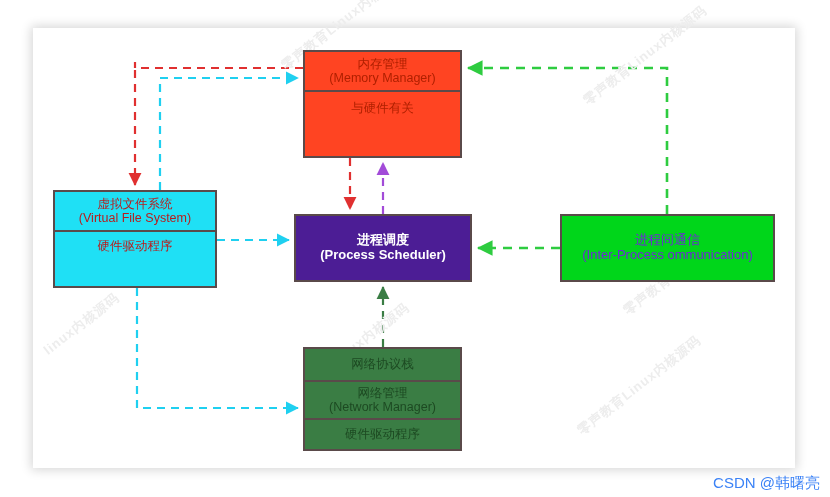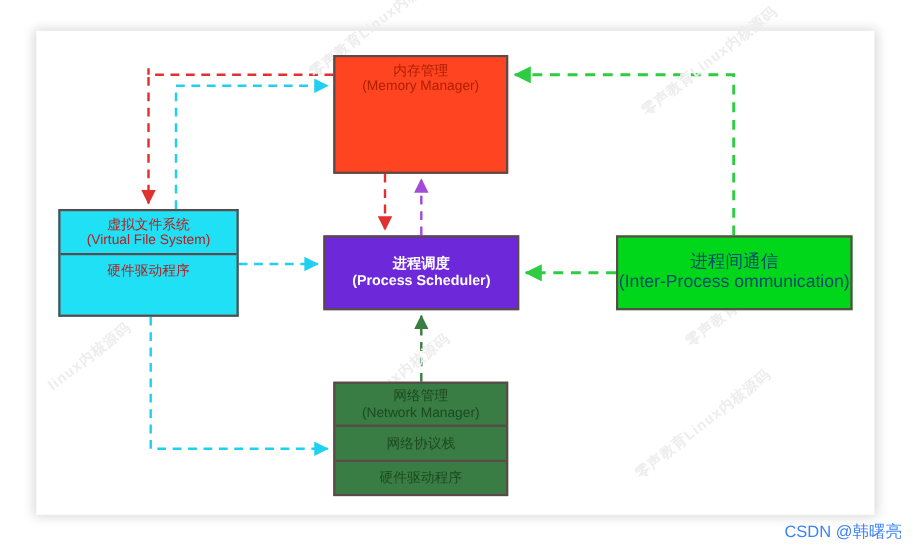--- a/index.html
+++ b/index.html
@@ -45,26 +45,26 @@
   #box-memory .r2{height:34px;}
 
   
   #box-vfs{left:53px;top:190px;width:164px;height:98px;background:#1fe0f5;}
   #box-vfs .row{color:#b91c1c;font-size:12.5px;}
   #box-vfs .r0{height:38px;}
   #box-vfs .r1{height:30px;}
   #box-vfs .r2{height:30px;}
 
   
-  #box-scheduler{left:294px;top:214px;width:178px;height:68px;background:#6d28d9;}
+  #box-scheduler{left:294px;top:214px;width:178px;height:68px;background:#4c1d95;}
   #box-scheduler .row{color:#ffffff;font-size:13px;font-weight:bold;height:100%;}
 
   
   #box-ipc{left:560px;top:214px;width:215px;height:68px;background:#00d61a;}
-  #box-ipc .row{color:#0c4a6e;font-size:16px;height:100%;}
+  #box-ipc .row{color:#6d28d9;font-size:13px;height:100%;}
 
   
   #box-network{left:303px;top:347px;width:159px;height:104px;background:#3a7d44;}
   #box-network .row{color:#1d4a22;font-size:12.5px;}
   #box-network .r0{height:38px;}
   #box-network .r1{height:32px;}
   #box-network .r2{height:32px;}
 
   .wm{
     position:absolute;
@@ -133,38 +133,39 @@
   <path d="M560,248 L478,248" fill="none" stroke="#2ecc40" stroke-width="2.6" stroke-dasharray="9,7" marker-end="url(#ah-green)"></path>
 
   <path d="M383,347 L383,287" fill="none" stroke="#3a7d44" stroke-width="2.2" stroke-dasharray="8,6" marker-end="url(#ah-dgreen)"></path>
 
   <path d="M137,288 L137,408 L298,408" fill="none" stroke="#1fd0f0" stroke-width="2.2" stroke-dasharray="8,6" marker-end="url(#ah-cyan)"></path>
 </svg>
 
 <div class="box" id="box-memory">
   <div class="row r0">内存管理
 (Memory Manager)</div>
+  <div class="row r1">与硬件有关</div>
 </div>
 
 <div class="box" id="box-vfs">
   <div class="row r0">虚拟文件系统
 (Virtual File System)</div>
   <div class="row r2">硬件驱动程序</div>
 </div>
 
 <div class="box" id="box-scheduler">
   <div class="row">进程调度
 (Process Scheduler)</div>
 </div>
 
 <div class="box" id="box-ipc">
   <div class="row">进程间通信
 (Inter-Process ommunication)</div>
 </div>
 
 <div class="box" id="box-network">
+  <div class="row r1">网络协议栈</div>
   <div class="row r0">网络管理
 (Network Manager)</div>
-  <div class="row r1">网络协议栈</div>
   <div class="row r2">硬件驱动程序</div>
 </div>
 
 <div id="watermark-csdn">CSDN @韩曙亮</div>
 
 </body></html>

